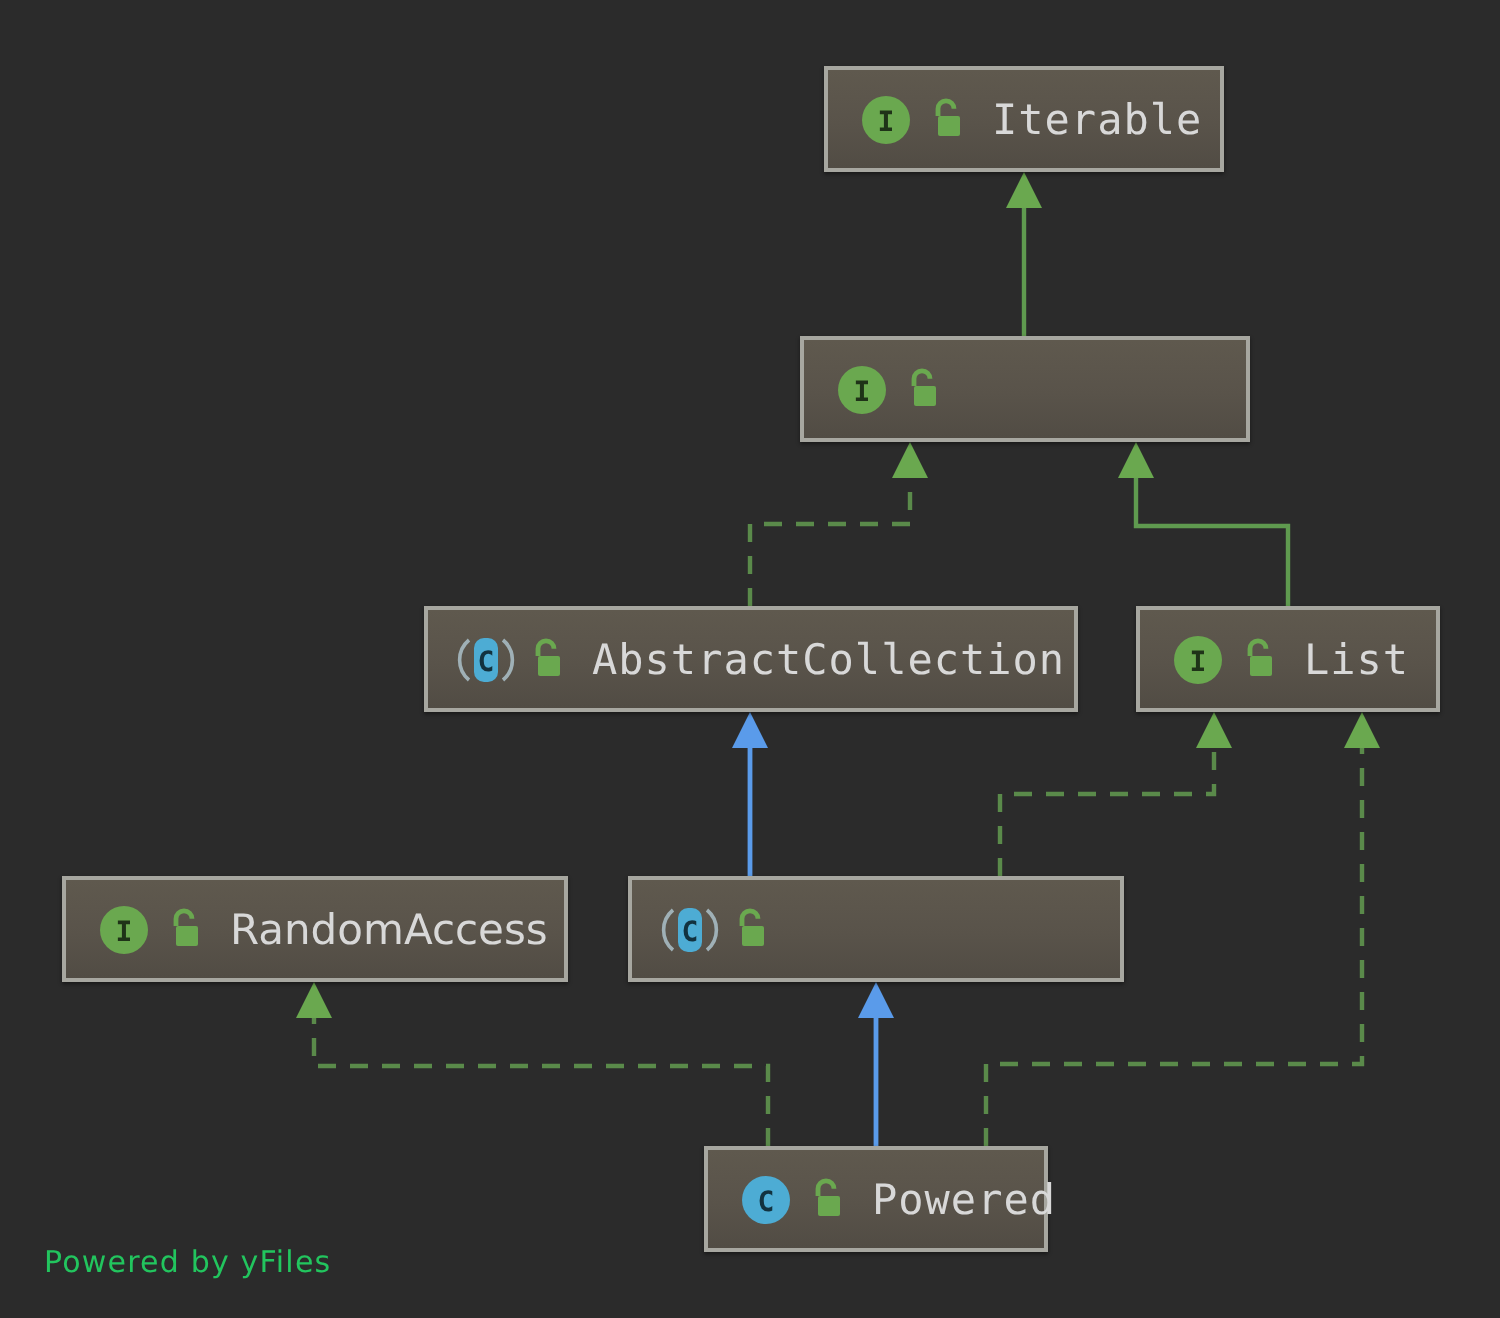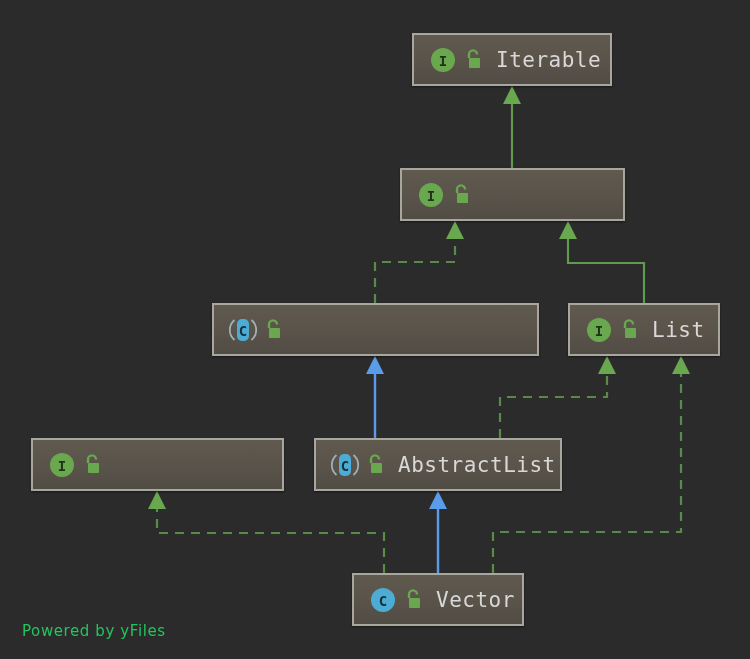--- a/index.html
+++ b/index.html
@@ -171,20 +171,21 @@
         <rect x="9" y="4" width="12" height="22" rx="5" fill="#4dacd4"></rect>
         <text x="15" y="20.5" text-anchor="middle" fill="#12323f" font-family="DejaVu Sans Mono, monospace" font-size="14" font-weight="bold">C</text>
       </svg>
     </span>
     <span class="lock">
       <svg width="20" height="22" viewBox="0 0 20 22">
         <path d="M5,9 L5,5.4 A4,4 0 0 1 13,5.4" fill="none" stroke="#6aa84f" stroke-width="2.4"></path>
         <rect x="5" y="9" width="11" height="10" rx="1" fill="#6aa84f"></rect>
       </svg>
     </span>
+    <span class="node-label">AbstractCollection</span>
   </div>
 
   <div class="node" id="node-list" style="left:568px; top:303px; width:152px; height:53px;">
     <span class="badge">
       <svg width="30" height="30" viewBox="0 0 30 30">
         <circle cx="15" cy="15" r="12" fill="#6aa84f"></circle>
         <text x="15" y="20.5" text-anchor="middle" fill="#1f3318" font-family="DejaVu Sans Mono, monospace" font-size="14" font-weight="bold">I</text>
       </svg>
     </span>
     <span class="lock">
@@ -202,51 +203,51 @@
         <circle cx="15" cy="15" r="12" fill="#6aa84f"></circle>
         <text x="15" y="20.5" text-anchor="middle" fill="#1f3318" font-family="DejaVu Sans Mono, monospace" font-size="14" font-weight="bold">I</text>
       </svg>
     </span>
     <span class="lock">
       <svg width="20" height="22" viewBox="0 0 20 22">
         <path d="M5,9 L5,5.4 A4,4 0 0 1 13,5.4" fill="none" stroke="#6aa84f" stroke-width="2.4"></path>
         <rect x="5" y="9" width="11" height="10" rx="1" fill="#6aa84f"></rect>
       </svg>
     </span>
+    <span class="node-label">RandomAccess</span>
   </div>
 
   <div class="node" id="node-abstractlist" style="left:314px; top:438px; width:248px; height:53px;">
     <span class="badge">
       <svg width="30" height="30" viewBox="0 0 30 30">
         <path d="M6.5,5 A13,13 0 0 0 6.5,25" fill="none" stroke="#9fb0b6" stroke-width="1.8"></path>
         <path d="M23.5,5 A13,13 0 0 1 23.5,25" fill="none" stroke="#9fb0b6" stroke-width="1.8"></path>
         <rect x="9" y="4" width="12" height="22" rx="5" fill="#4dacd4"></rect>
         <text x="15" y="20.5" text-anchor="middle" fill="#12323f" font-family="DejaVu Sans Mono, monospace" font-size="14" font-weight="bold">C</text>
       </svg>
     </span>
     <span class="lock">
       <svg width="20" height="22" viewBox="0 0 20 22">
         <path d="M5,9 L5,5.4 A4,4 0 0 1 13,5.4" fill="none" stroke="#6aa84f" stroke-width="2.4"></path>
         <rect x="5" y="9" width="11" height="10" rx="1" fill="#6aa84f"></rect>
       </svg>
     </span>
-    <span class="node-label">AbstractList</span>
   </div>
 
   <div class="node" id="node-vector" style="left:352px; top:573px; width:172px; height:53px;">
     <span class="badge">
       <svg width="30" height="30" viewBox="0 0 30 30">
         <circle cx="15" cy="15" r="12" fill="#4dacd4"></circle>
         <text x="15" y="20.5" text-anchor="middle" fill="#12323f" font-family="DejaVu Sans Mono, monospace" font-size="14" font-weight="bold">C</text>
       </svg>
     </span>
     <span class="lock">
       <svg width="20" height="22" viewBox="0 0 20 22">
         <path d="M5,9 L5,5.4 A4,4 0 0 1 13,5.4" fill="none" stroke="#6aa84f" stroke-width="2.4"></path>
         <rect x="5" y="9" width="11" height="10" rx="1" fill="#6aa84f"></rect>
       </svg>
     </span>
-    <span class="node-label">Vector</span>
+    <span class="node-label">Powered</span>
   </div>
 
   <div class="watermark">Powered by yFiles</div>
 
 </div>
 
 </body></html>

